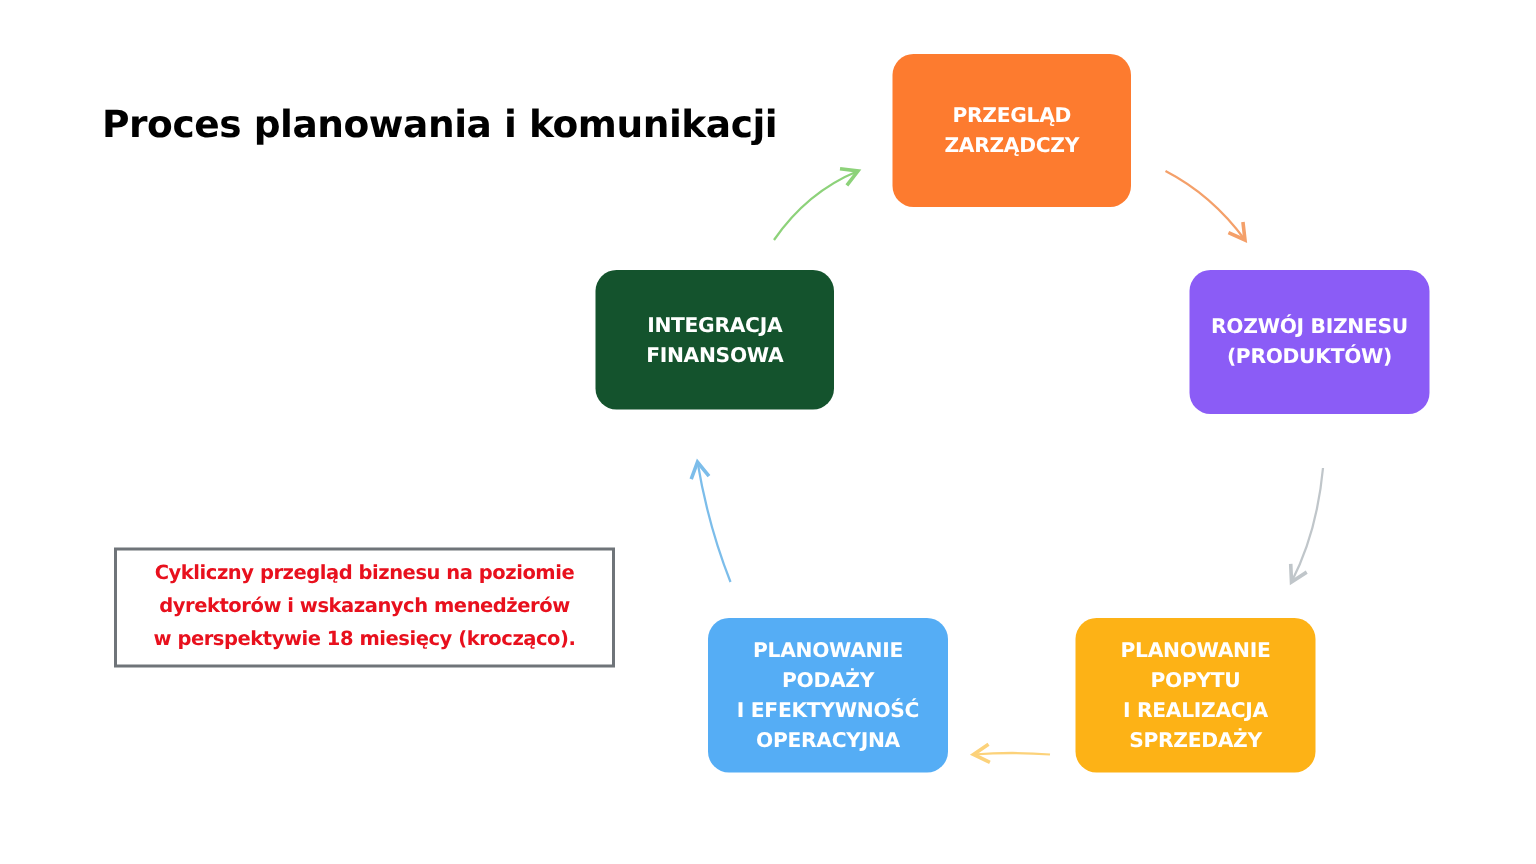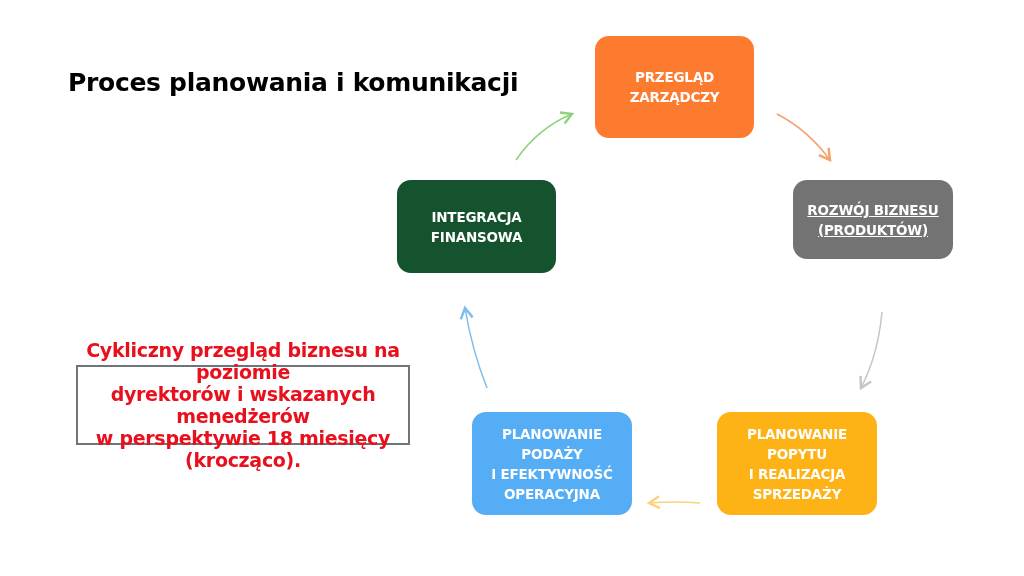--- a/index.html
+++ b/index.html
@@ -20,21 +20,21 @@
     font-size: 13.5px; line-height: 20px;
     font-family: "DejaVu Sans", sans-serif;
     letter-spacing: -0.2px;
   }
   .box span { white-space: pre-line; }
   .note {
     position: absolute; left: 76px; top: 365px; width: 330px; height: 76px;
     border: 2px solid #6f7479; background: #ffffff;
     display: flex; align-items: center; justify-content: center;
     text-align: center; color: #e8101d; font-weight: bold;
-    font-size: 19px; line-height: 22px; white-space: pre-line;
+    font-size: 13px; line-height: 22px; white-space: pre-line;
     letter-spacing: -0.3px;
   }
   svg.arrows { position: absolute; left: 0; top: 0; }
 </style>
 </head>
 <body>
 
 <div class="title">Proces planowania i komunikacji</div>
 
 <svg class="arrows" width="1024" height="576">
@@ -60,21 +60,21 @@
   <path d="M700,503 Q675,501 649,503" fill="none" stroke="#fcd27a" stroke-width="1.5" marker-end="url(#mYe)"></path>
   <path d="M487,388 Q472,350 465,308" fill="none" stroke="#7cbdea" stroke-width="1.5" marker-end="url(#mBl)"></path>
   <path d="M516,160 Q538,128 572,114" fill="none" stroke="#8dd27a" stroke-width="1.5" marker-end="url(#mGn)"></path>
 </svg>
 
 <div class="box" id="b0" style="left:595px;top:36px;width:159px;height:102px;background:#fd7b2f;">
   <span>PRZEGLĄD
 ZARZĄDCZY</span>
 </div>
 
-<div class="box" id="b1" style="left:793px;top:180px;width:160px;height:79px;background:#737373;text-decoration:underline;">
+<div class="box" id="b1" style="left:793px;top:180px;width:160px;height:96px;background:#8b5cf6;">
   <span>ROZWÓJ BIZNESU
 (PRODUKTÓW)</span>
 </div>
 
 <div class="box" id="b2" style="left:717px;top:412px;width:160px;height:103px;background:#fdb216;">
   <span>PLANOWANIE
 POPYTU
 I REALIZACJA
 SPRZEDAŻY</span>
 </div>

